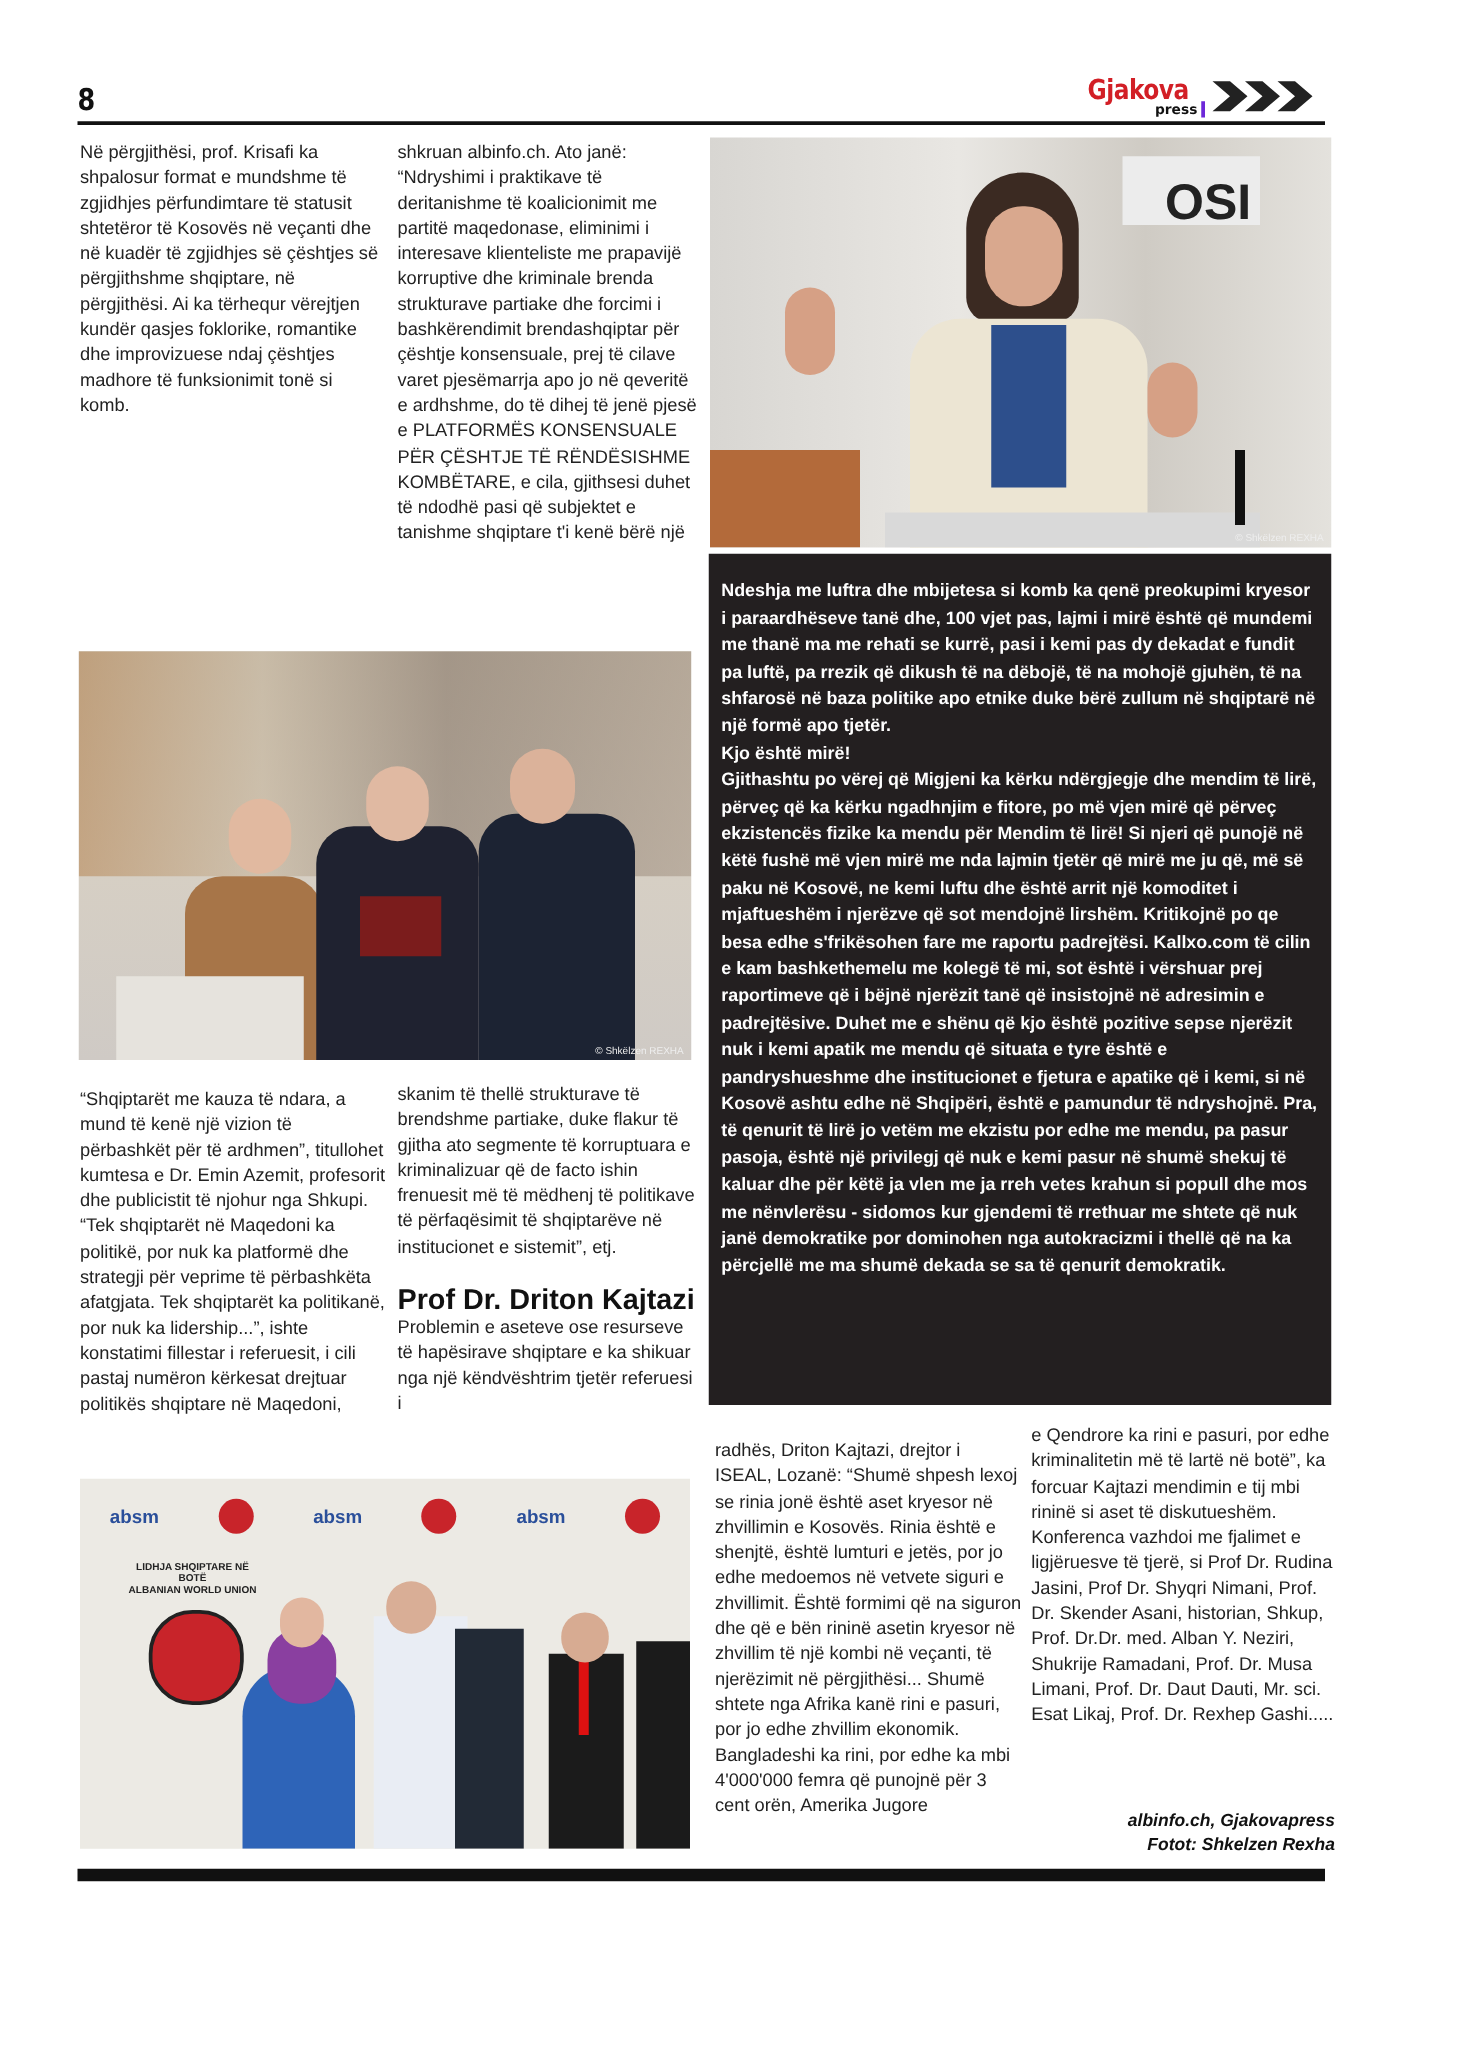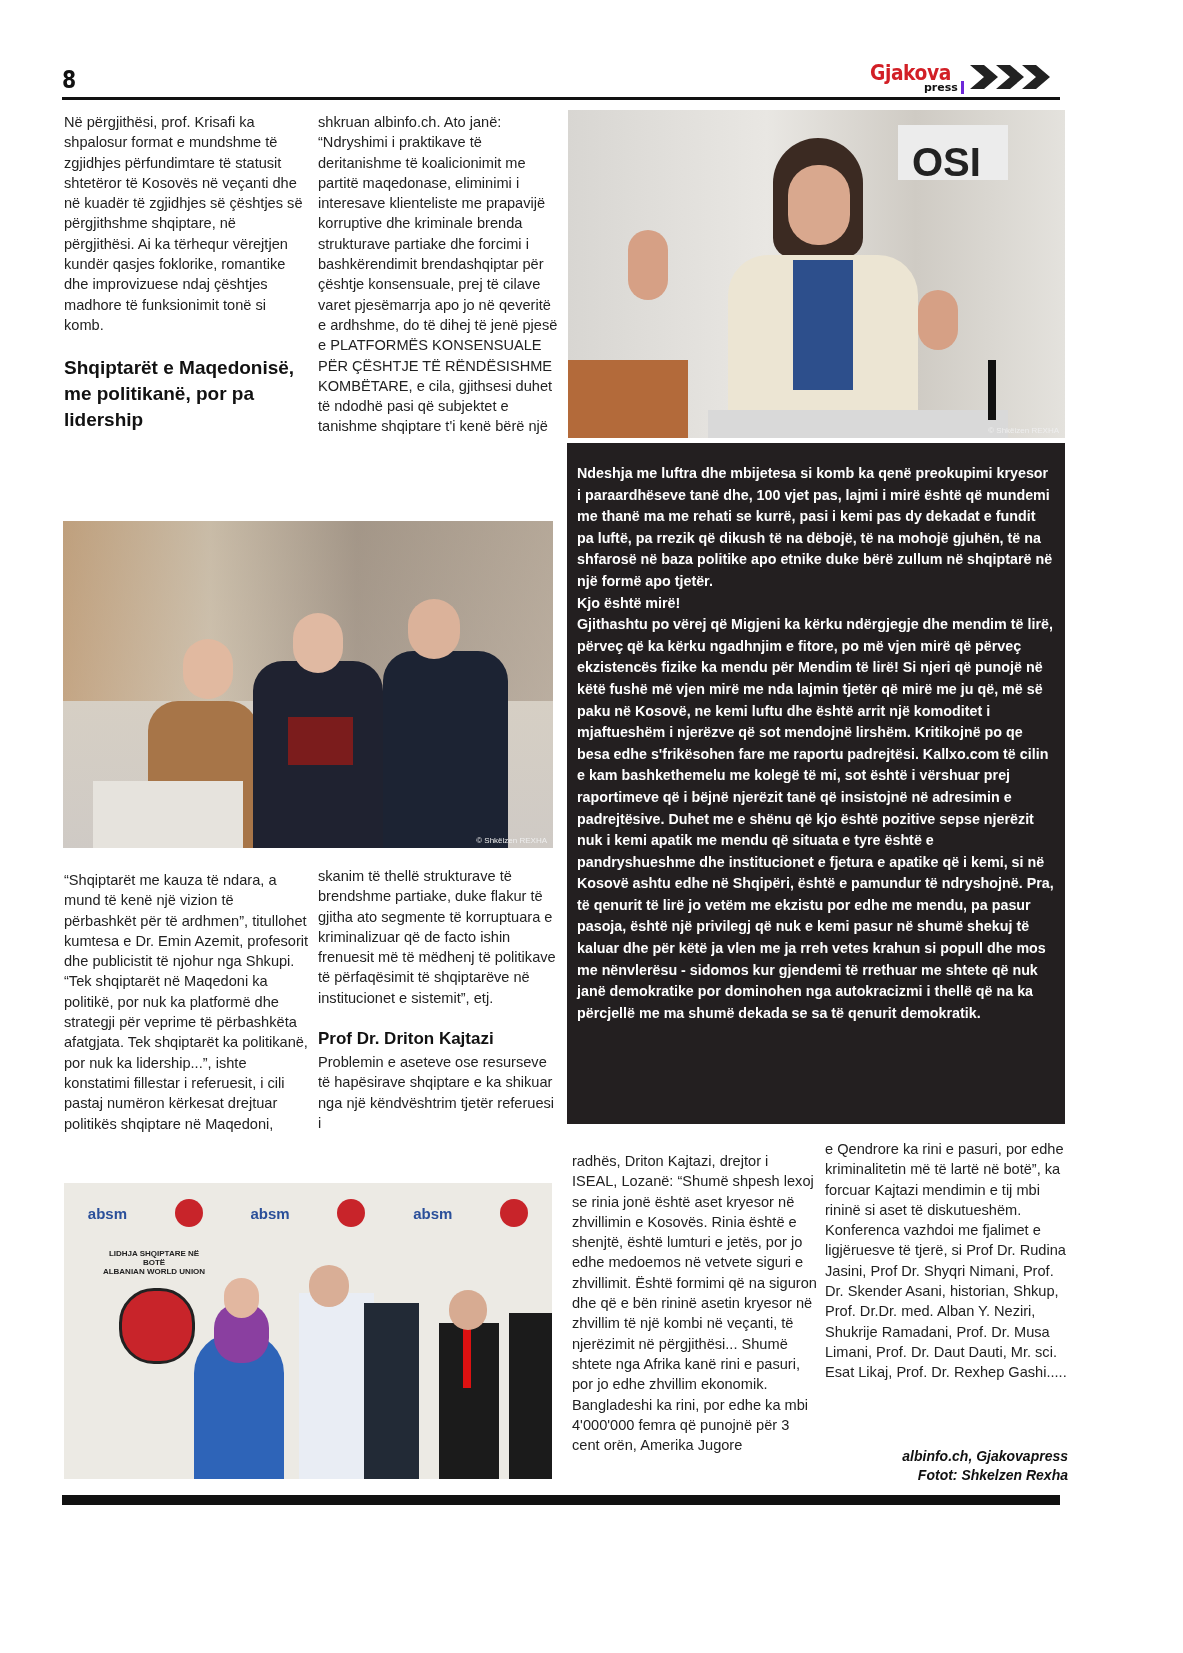--- a/index.html
+++ b/index.html
@@ -33,30 +33,29 @@
   <svg class="logo-arrows" viewBox="0 0 92 28">
     <polygon points="2,2 16,2 30,14 16,26 2,26 16,14" fill="#222"></polygon>
     <polygon points="28,2 42,2 56,14 42,26 28,26 42,14" fill="#222"></polygon>
     <polygon points="54,2 68,2 82,14 68,26 54,26 68,14" fill="#222"></polygon>
   </svg>
 </div>
 <div class="abs header-rule"></div>
 
 <div class="abs col" style="left:64px; top:112px; width:245px;">
   <p>Në përgjithësi, prof. Krisafi ka shpalosur format e mundshme të zgjidhjes përfundimtare të statusit shtetëror të Kosovës në veçanti dhe në kuadër të zgjidhjes së çështjes së përgjithshme shqiptare, në përgjithësi. Ai ka tërhequr vërejtjen kundër qasjes foklorike, romantike dhe improvizuese ndaj çështjes madhore të funksionimit tonë si komb.</p>
-  <h2 class="h-sub" style="margin-top:20px;">Shqiptarët e Maqedonisë, me politikanë, por pa lidership</h2>
 </div>
 
 <div class="abs col" style="left:318px; top:112px; width:242px;">
   <p>shkruan albinfo.ch. Ato janë: “Ndryshimi i praktikave të deritanishme të koalicionimit me partitë maqedonase, eliminimi i interesave klienteliste me prapavijë korruptive dhe kriminale brenda strukturave partiake dhe forcimi i bashkërendimit brendashqiptar për çështje konsensuale, prej të cilave varet pjesëmarrja apo jo në qeveritë e ardhshme, do të dihej të jenë pjesë e PLATFORMËS KONSENSUALE PËR ÇËSHTJE TË RËNDËSISHME KOMBËTARE, e cila, gjithsesi duhet të ndodhë pasi që subjektet e tanishme shqiptare t'i kenë bërë një</p>
 </div>
 
 <div class="abs photo" style="left:568px; top:110px; width:497px; height:328px; background: linear-gradient(90deg,#d8d6d2 0%,#e9e7e3 40%,#cfcbc4 70%,#e4e2dd 100%);">
   <div class="abs" style="left:330px; top:15px; width:110px; height:55px; background:#ececec;"></div>
-  <div class="abs" style="left:344px; top:30px; font:bold 40px 'Liberation Sans',sans-serif; color:#222;">OSI</div>
+  <div class="abs" style="left:364px; top:30px; font:bold 40px 'Liberation Sans',sans-serif; color:#222;">OSI</div>
   <div class="abs" style="left:205px; top:28px; width:90px; height:120px; border-radius:45px 45px 20px 20px; background:#3b2a22;"></div>
   <div class="abs" style="left:220px; top:55px; width:62px; height:80px; border-radius:30px; background:#d9a88e;"></div>
   <div class="abs" style="left:160px; top:145px; width:190px; height:200px; border-radius:40px 40px 0 0; background:#ece5d3;"></div>
   <div class="abs" style="left:225px; top:150px; width:60px; height:130px; background:#2d4f8c;"></div>
   <div class="abs" style="left:60px; top:120px; width:40px; height:70px; border-radius:20px; background:#d6a085;"></div>
   <div class="abs" style="left:350px; top:180px; width:40px; height:60px; border-radius:20px; background:#d6a085;"></div>
   <div class="abs" style="left:140px; top:300px; width:300px; height:28px; background:#d9d9d9;"></div>
   <div class="abs" style="left:420px; top:250px; width:8px; height:60px; background:#111;"></div>
   <div class="abs" style="left:0; top:250px; width:120px; height:78px; background:#b36a3a;"></div>
   <span class="caption-credit">© Shkëlzen REXHA</span>
@@ -81,21 +80,21 @@
   <span class="caption-credit">© Shkëlzen REXHA</span>
 </div>
 
 <div class="abs col" style="left:64px; top:870px; width:245px;">
   <p style="white-space:pre-line;">“Shqiptarët me kauza të ndara, a mund të kenë një vizion të përbashkët për të ardhmen”, titullohet kumtesa e Dr. Emin Azemit, profesorit dhe publicistit të njohur nga Shkupi.
 “Tek shqiptarët në Maqedoni ka politikë, por nuk ka platformë dhe strategji për veprime të përbashkëta afatgjata. Tek shqiptarët ka politikanë, por nuk ka lidership...”, ishte konstatimi fillestar i referuesit, i cili pastaj numëron kërkesat drejtuar politikës shqiptare në Maqedoni,</p>
 </div>
 
 <div class="abs col" style="left:318px; top:866px; width:242px;">
   <p>skanim të thellë strukturave të brendshme partiake, duke flakur të gjitha ato segmente të korruptuara e kriminalizuar që de facto ishin frenuesit më të mëdhenj të politikave të përfaqësimit të shqiptarëve në institucionet e sistemit”, etj.</p>
-  <h2 class="h-sub" style="margin-top:18px; font-size:17px;">Prof Dr. Driton Kajtazi</h2>
+  <h2 class="h-sub" style="margin-top:18px; font-size:23px;">Prof Dr. Driton Kajtazi</h2>
   <p>Problemin e aseteve ose resurseve të hapësirave shqiptare e ka shikuar nga një këndvështrim tjetër referuesi i</p>
 </div>
 
 <div class="abs photo" style="left:64px; top:1183px; width:488px; height:296px; background:#eceae4;">
   <div class="abs" style="left:0; top:10px; width:488px; height:40px; display:flex; justify-content:space-around; align-items:center;">
     <span style="font:bold 15px 'Liberation Sans',sans-serif; color:#2a4f9a;">absm</span>
     <span style="width:28px; height:28px; border-radius:14px; background:#c8242a;"></span>
     <span style="font:bold 15px 'Liberation Sans',sans-serif; color:#2a4f9a;">absm</span>
     <span style="width:28px; height:28px; border-radius:14px; background:#c8242a;"></span>
     <span style="font:bold 15px 'Liberation Sans',sans-serif; color:#2a4f9a;">absm</span>

